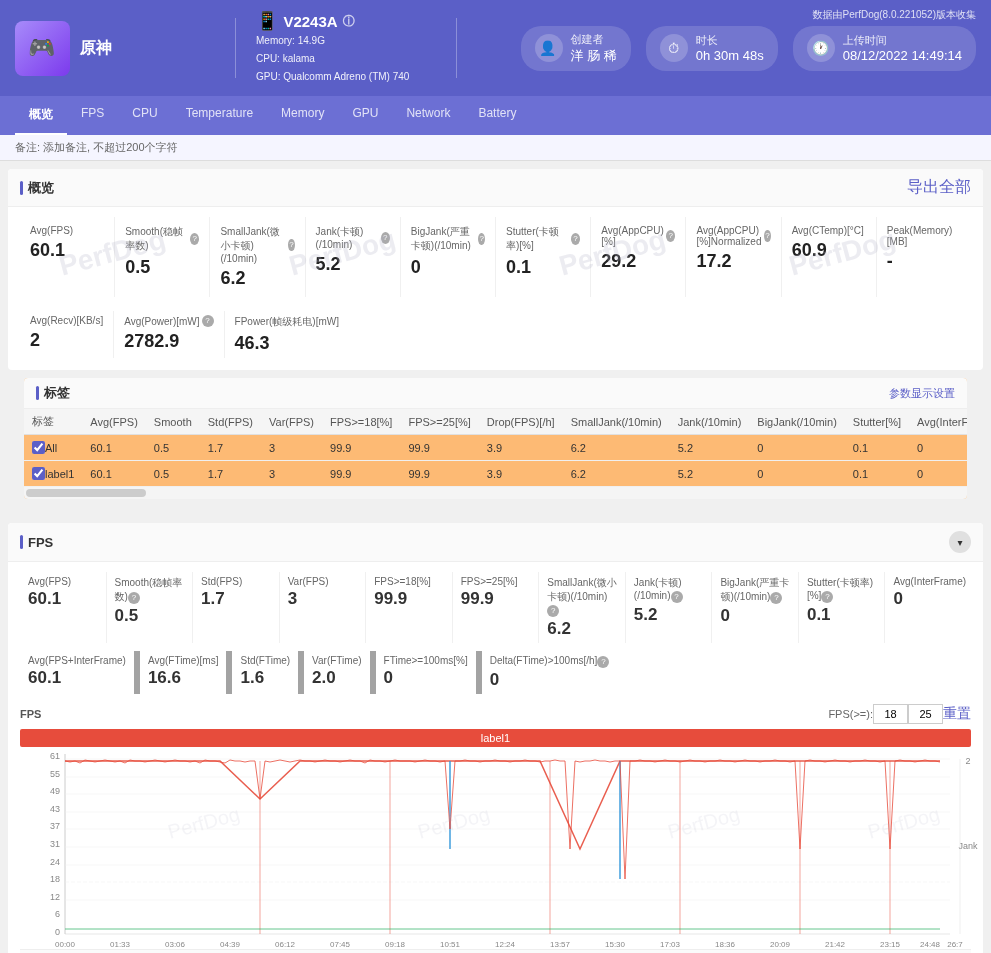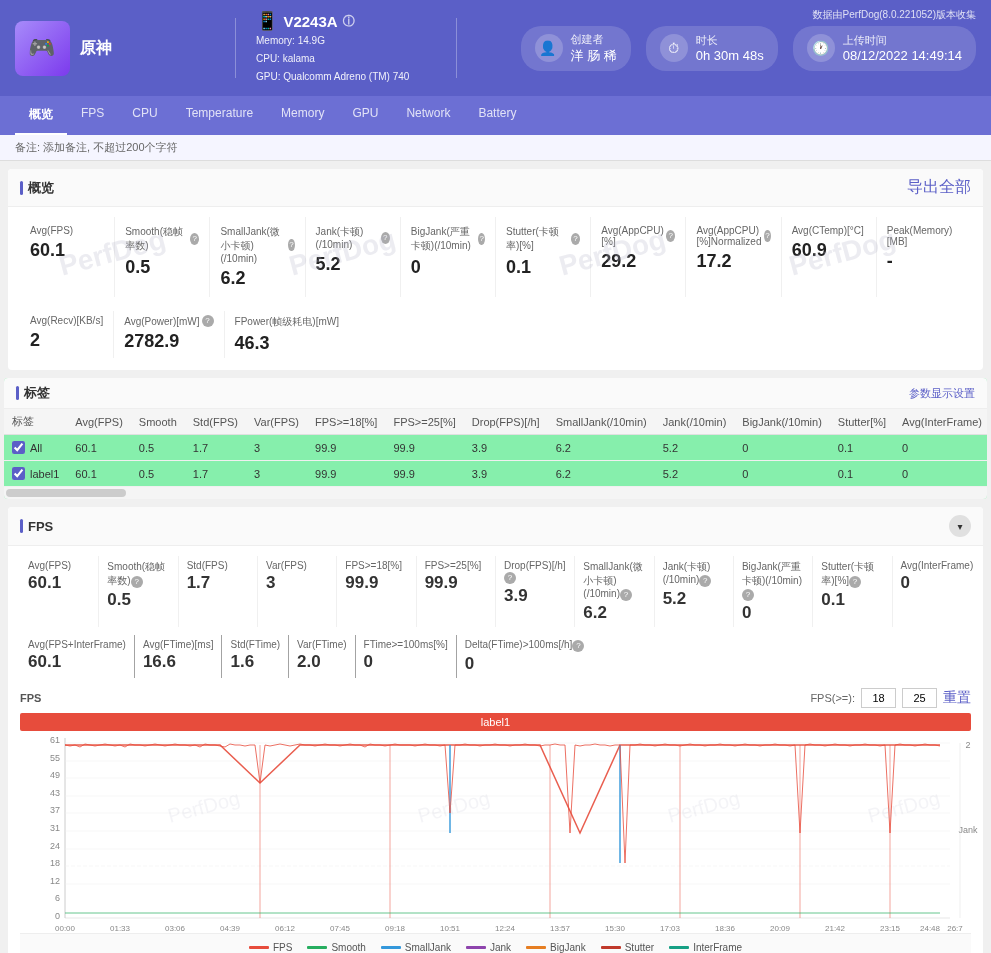--- a/index.html
+++ b/index.html
@@ -45,58 +45,58 @@
     .stat-col-label { font-size: 10px; color: #666; margin-bottom: 4px; display: flex; align-items: center; gap: 2px; }
     .stat-col-value { font-size: 18px; font-weight: bold; color: #222; }
     .help-icon { display: inline-block; width: 12px; height: 12px; background: #aaa; border-radius: 50%; color: white; font-size: 8px; text-align: center; line-height: 12px; cursor: pointer; }
 
     
     .stats-row2 { display: flex; padding: 4px 12px 12px; gap: 0; }
     .stat-col2 { padding: 4px 10px; border-right: 1px solid #f0f0f0; }
     .stat-col2:last-child { border-right: none; }
 
     
-    .tags-section { background: #86efac; margin: 4px; margin-top: 0; border-radius: 4px; overflow: hidden; }
+    .tags-section { background: #fdba74; margin: 24px; margin-top: 0; border-radius: 4px; overflow: hidden; }
     .tags-header { display: flex; align-items: center; justify-content: space-between; padding: 6px 12px; background: #fafafa; border-bottom: 1px solid #eee; }
     .tags-title { font-weight: bold; font-size: 13px; color: #333; display: flex; align-items: center; gap: 5px; }
     .tags-title::before { content: ''; display: inline-block; width: 3px; height: 14px; background: #5b5fc7; border-radius: 2px; }
     .params-btn { font-size: 11px; color: #5b5fc7; cursor: pointer; }
 
     
     .data-table { width: 100%; border-collapse: collapse; font-size: 11px; }
     .data-table th { background: #f5f5f5; padding: 5px 8px; text-align: left; font-weight: normal; color: #555; border-bottom: 1px solid #e0e0e0; white-space: nowrap; }
     .data-table td { padding: 6px 8px; border-bottom: 1px solid #f0f0f0; white-space: nowrap; }
-    .checkbox-cell { display: flex; align-items: center; gap: 5px; }
+    .checkbox-cell { display: flex; align-items: center; }
     .cb { width: 13px; height: 13px; accent-color: #5b5fc7; }
     .table-scroll { overflow-x: auto; }
     .scrollbar-row { height: 12px; background: #f5f5f5; padding: 2px; }
     .scrollbar-thumb { width: 120px; height: 8px; background: #ccc; border-radius: 4px; }
 
     
     .fps-section { background: white; margin: 8px; border-radius: 4px; overflow: hidden; }
     .fps-header { display: flex; align-items: center; justify-content: space-between; padding: 8px 12px; background: #fafafa; border-bottom: 1px solid #eee; }
     .fps-title { font-weight: bold; font-size: 13px; color: #333; display: flex; align-items: center; gap: 5px; }
     .fps-title::before { content: ''; display: inline-block; width: 3px; height: 14px; background: #5b5fc7; border-radius: 2px; }
     .collapse-btn { width: 22px; height: 22px; background: #e0e0e0; border-radius: 50%; display: flex; align-items: center; justify-content: center; cursor: pointer; font-size: 10px; }
 
     .fps-stats { padding: 10px 12px; }
     .fps-row1 { display: flex; flex-wrap: wrap; gap: 0; margin-bottom: 8px; }
     .fps-stat { flex: 1; min-width: 70px; padding: 4px 8px; border-right: 1px solid #f0f0f0; }
     .fps-stat:last-child { border-right: none; }
     .fps-stat-label { font-size: 10px; color: #666; margin-bottom: 2px; }
     .fps-stat-value { font-size: 17px; font-weight: bold; }
     .fps-row2 { display: flex; gap: 0; margin-top: 4px; }
-    .fps-stat2 { padding: 4px 8px; border-right: 1px solid #a3a3a3; }
+    .fps-stat2 { padding: 4px 8px; border-right: 6px solid #a3a3a3; }
     .fps-stat2:last-child { border-right: none; }
 
     
     .chart-container { padding: 0 12px 12px; }
     .chart-top { display: flex; align-items: center; justify-content: space-between; margin-bottom: 5px; }
     .chart-label { font-size: 11px; font-weight: bold; color: #555; }
-    .fps-threshold { display: flex; align-items: center; gap: 6px; font-size: 11px; }
+    .fps-threshold { display: flex; align-items: center; font-size: 11px; }
     .fps-threshold span { color: #666; }
     .threshold-input { width: 35px; height: 20px; border: 1px solid #ccc; text-align: center; font-size: 11px; padding: 2px; }
     .reset-btn { font-size: 14px; color: #5b5fc7; cursor: pointer; background: none; border: none; }
 
     
     .chart-svg-wrap { position: relative; background: #fff; }
     .legend-bar { background: #e74c3c; color: white; text-align: center; padding: 3px; font-size: 11px; margin-bottom: 2px; border-radius: 2px; }
 
     .legend-row { display: flex; align-items: center; gap: 15px; justify-content: center; padding: 8px 0; background: #fafafa; border-top: 1px solid #eee; }
     .legend-item { display: flex; align-items: center; gap: 4px; font-size: 10px; color: #555; }
@@ -347,24 +347,20 @@
         </div>
         <div class="fps-stat">
           <div class="fps-stat-label">FPS&gt;=18[%]</div>
           <div class="fps-stat-value">99.9</div>
         </div>
         <div class="fps-stat">
           <div class="fps-stat-label">FPS&gt;=25[%]</div>
           <div class="fps-stat-value">99.9</div>
         </div>
         <div class="fps-stat">
-          <div class="fps-stat-label">Drop(FPS)[/h]<span class="help-icon">?</span></div>
-          <div class="fps-stat-value">3.9</div>
-        </div>
-        <div class="fps-stat">
           <div class="fps-stat-label">SmallJank(微小卡顿)(/10min)<span class="help-icon">?</span></div>
           <div class="fps-stat-value">6.2</div>
         </div>
         <div class="fps-stat">
           <div class="fps-stat-label">Jank(卡顿)(/10min)<span class="help-icon">?</span></div>
           <div class="fps-stat-value">5.2</div>
         </div>
         <div class="fps-stat">
           <div class="fps-stat-label">BigJank(严重卡顿)(/10min)<span class="help-icon">?</span></div>
           <div class="fps-stat-value">0</div>

